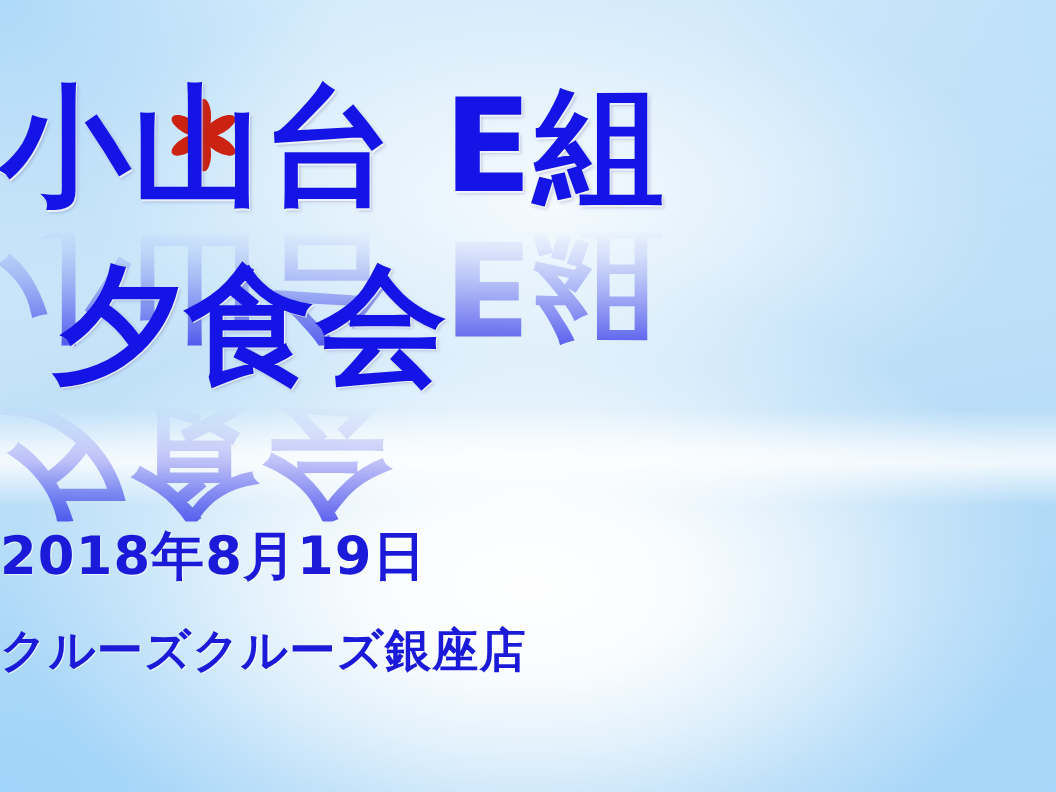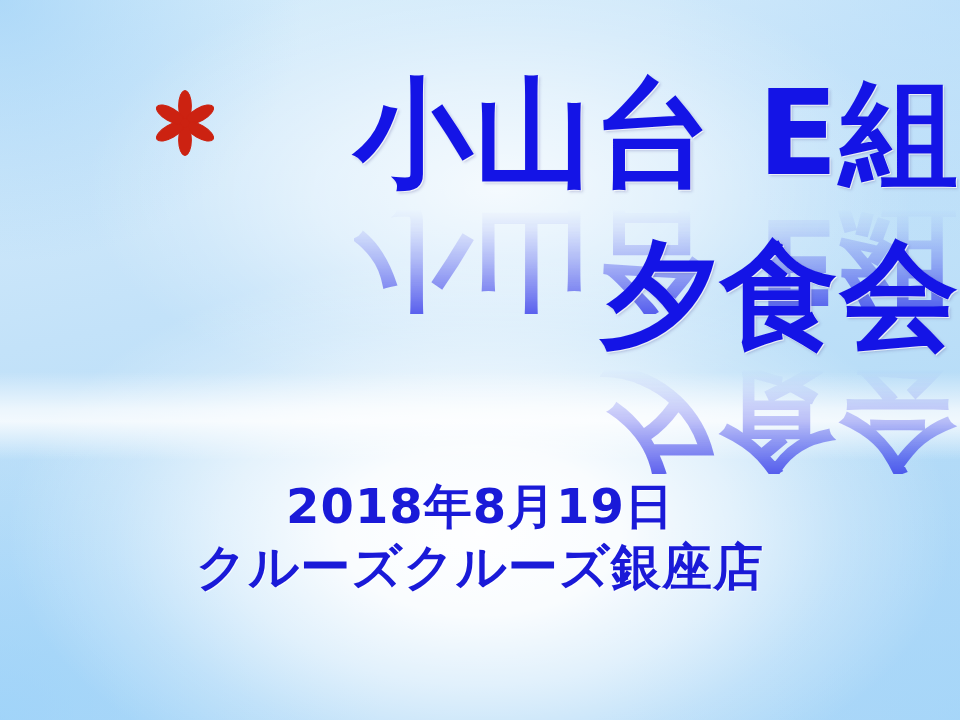--- a/index.html
+++ b/index.html
@@ -90,21 +90,21 @@
     background: radial-gradient(ellipse at 100% 0%,
         rgba(176,218,250,0.48) 0%,
         rgba(176,218,250,0.00) 76%);
   }
 
   
   .title-block {
     position: absolute;
     left: 0; right: 0;
     top: 74px;
-    text-align: right;
+    text-align: left;
   }
   .wa-line {
     position: relative;
     line-height: 1.0;
     white-space: nowrap;
   }
   .wa-text {
     display: inline-block;
     font-family: "DejaVu Sans", sans-serif;
     font-weight: bold;
@@ -160,39 +160,39 @@
     top: 90px;
     width: 66px;
     height: 66px;
   }
 
   
   .subtitle-block {
     position: absolute;
     left: 0; right: 0;
     top: 482px;
-    text-align: center;
+    text-align: left;
   }
   .sub-line {
     font-family: "DejaVu Sans", sans-serif;
     font-weight: bold;
     color: #1A1AD8;
     white-space: nowrap;
     text-shadow: 1px 1px 0 rgba(255,255,255,0.70);
   }
   .sub-date {
     font-size: 48px;
     letter-spacing: 1px;
     line-height: 1.0;
   }
   .sub-venue {
-    font-size: 50px;
+    font-size: 42px;
     letter-spacing: 1px;
     line-height: 1.0;
-    margin-top: 12px;
+    margin-top: 40px;
   }
 </style>
 </head>
 <body>
 
 <div id="slide">
 
   <div class="bg-base"></div>
   <div class="bg-corner-tl"></div>
   <div class="bg-corner-tr"></div>

